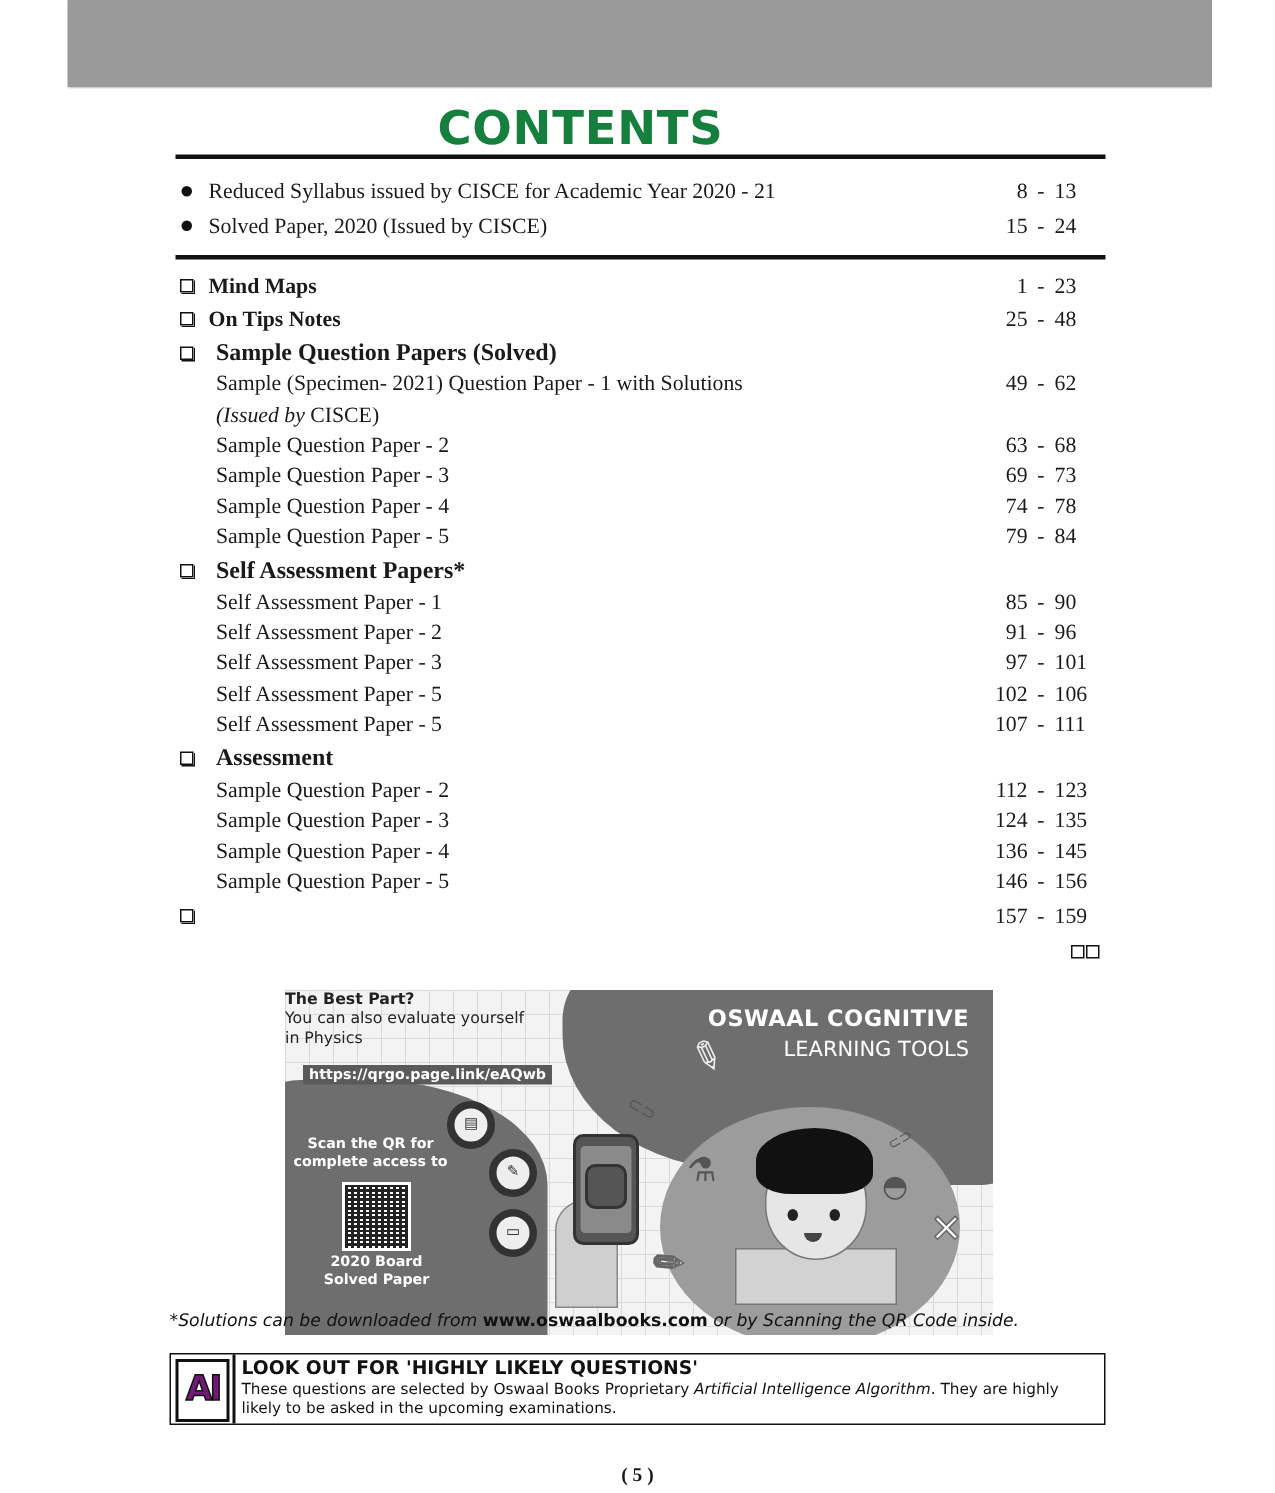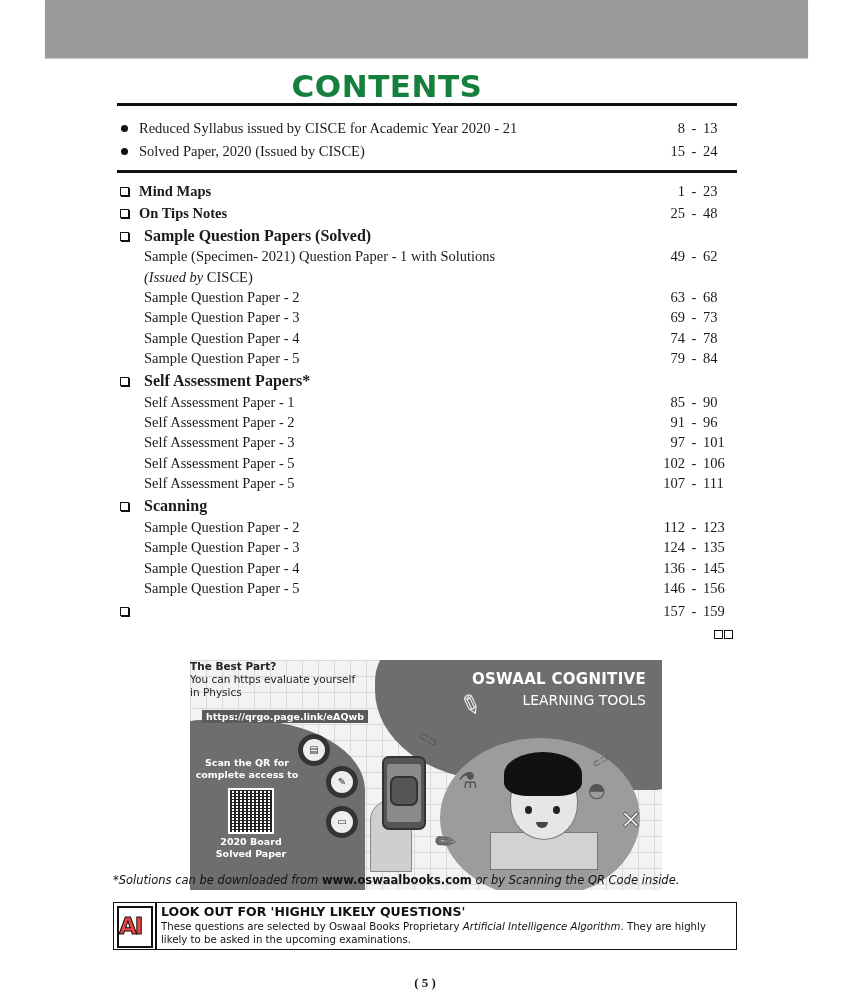--- a/index.html
+++ b/index.html
@@ -146,22 +146,22 @@
     }
     .note b { font-style: normal; font-weight: bold; }
 
     .ai-box {
       position: absolute; left: 113px; top: 902px; width: 622px; height: 46px;
       border: 1.5px solid #111;
     }
     .ai-logo {
       position: absolute; left: 3px; top: 3px; width: 32px; height: 38px;
       border: 2px solid #111; font-family: "DejaVu Sans", sans-serif; font-weight: bold; font-size: 23px;
-      line-height: 36px; letter-spacing: -2px;
-      text-shadow: 0 0 0 #111; -webkit-text-stroke: 1px #111; color: #ef4444;
+      line-height: 36px; text-align: center; letter-spacing: -2px;
+      text-shadow: 0 0 0 #111; -webkit-text-stroke: 1px #111; color: #701a75;
     }
     .ai-sep { position: absolute; left: 41px; top: 0; width: 1.5px; height: 46px; background: #111; }
     .ai-title {
       position: absolute; left: 47px; top: 1px;
       font-family: "DejaVu Sans", sans-serif; font-weight: bold; font-size: 12.5px; color: #111;
     }
     .ai-text {
       position: absolute; left: 47px; top: 17px; width: 570px;
       font-family: "DejaVu Sans", sans-serif; font-size: 10.2px; line-height: 13px; color: #111;
     }
@@ -250,21 +250,21 @@
   <span class="label">Self Assessment Paper - 5</span>
   <span class="pages"><span class="from">102</span><span class="dash">-</span><span class="to">106</span></span>
 </div>
 <div class="row sub" style="top:473px;">
   <span class="label">Self Assessment Paper - 5</span>
   <span class="pages"><span class="from">107</span><span class="dash">-</span><span class="to">111</span></span>
 </div>
 
 <div class="row head big" style="top:496px;">
   <span class="bullet"><span class="sq"></span></span>
-  <span class="label">Scanning</span>
+  <span class="label">Assessment</span>
 </div>
 <div class="row sub" style="top:517px;">
   <span class="label">Sample Question Paper - 2</span>
   <span class="pages"><span class="from">112</span><span class="dash">-</span><span class="to">123</span></span>
 </div>
 <div class="row sub" style="top:537px;">
   <span class="label">Sample Question Paper - 3</span>
   <span class="pages"><span class="from">124</span><span class="dash">-</span><span class="to">135</span></span>
 </div>
 <div class="row sub" style="top:558px;">
@@ -284,21 +284,21 @@
 <div class="end-mark"><span class="sq"></span><span class="sq"></span></div>
 
 <div class="banner">
   <div class="blob-top"></div>
   <div class="blob-top2"></div>
   <div class="blob-left"></div>
   <div class="blob-center"></div>
 
   <div class="best">
     <div><b>The Best Part?</b></div>
-    <div>You can https evaluate yourself</div>
+    <div>You can also evaluate yourself</div>
     <div>in Physics</div>
   </div>
   <div class="url">https://qrgo.page.link/eAQwb</div>
 
   <div class="brand">
     <div class="b1">OSWAAL COGNITIVE</div>
     <div class="b2">LEARNING TOOLS</div>
   </div>
 
   <div class="scan">

